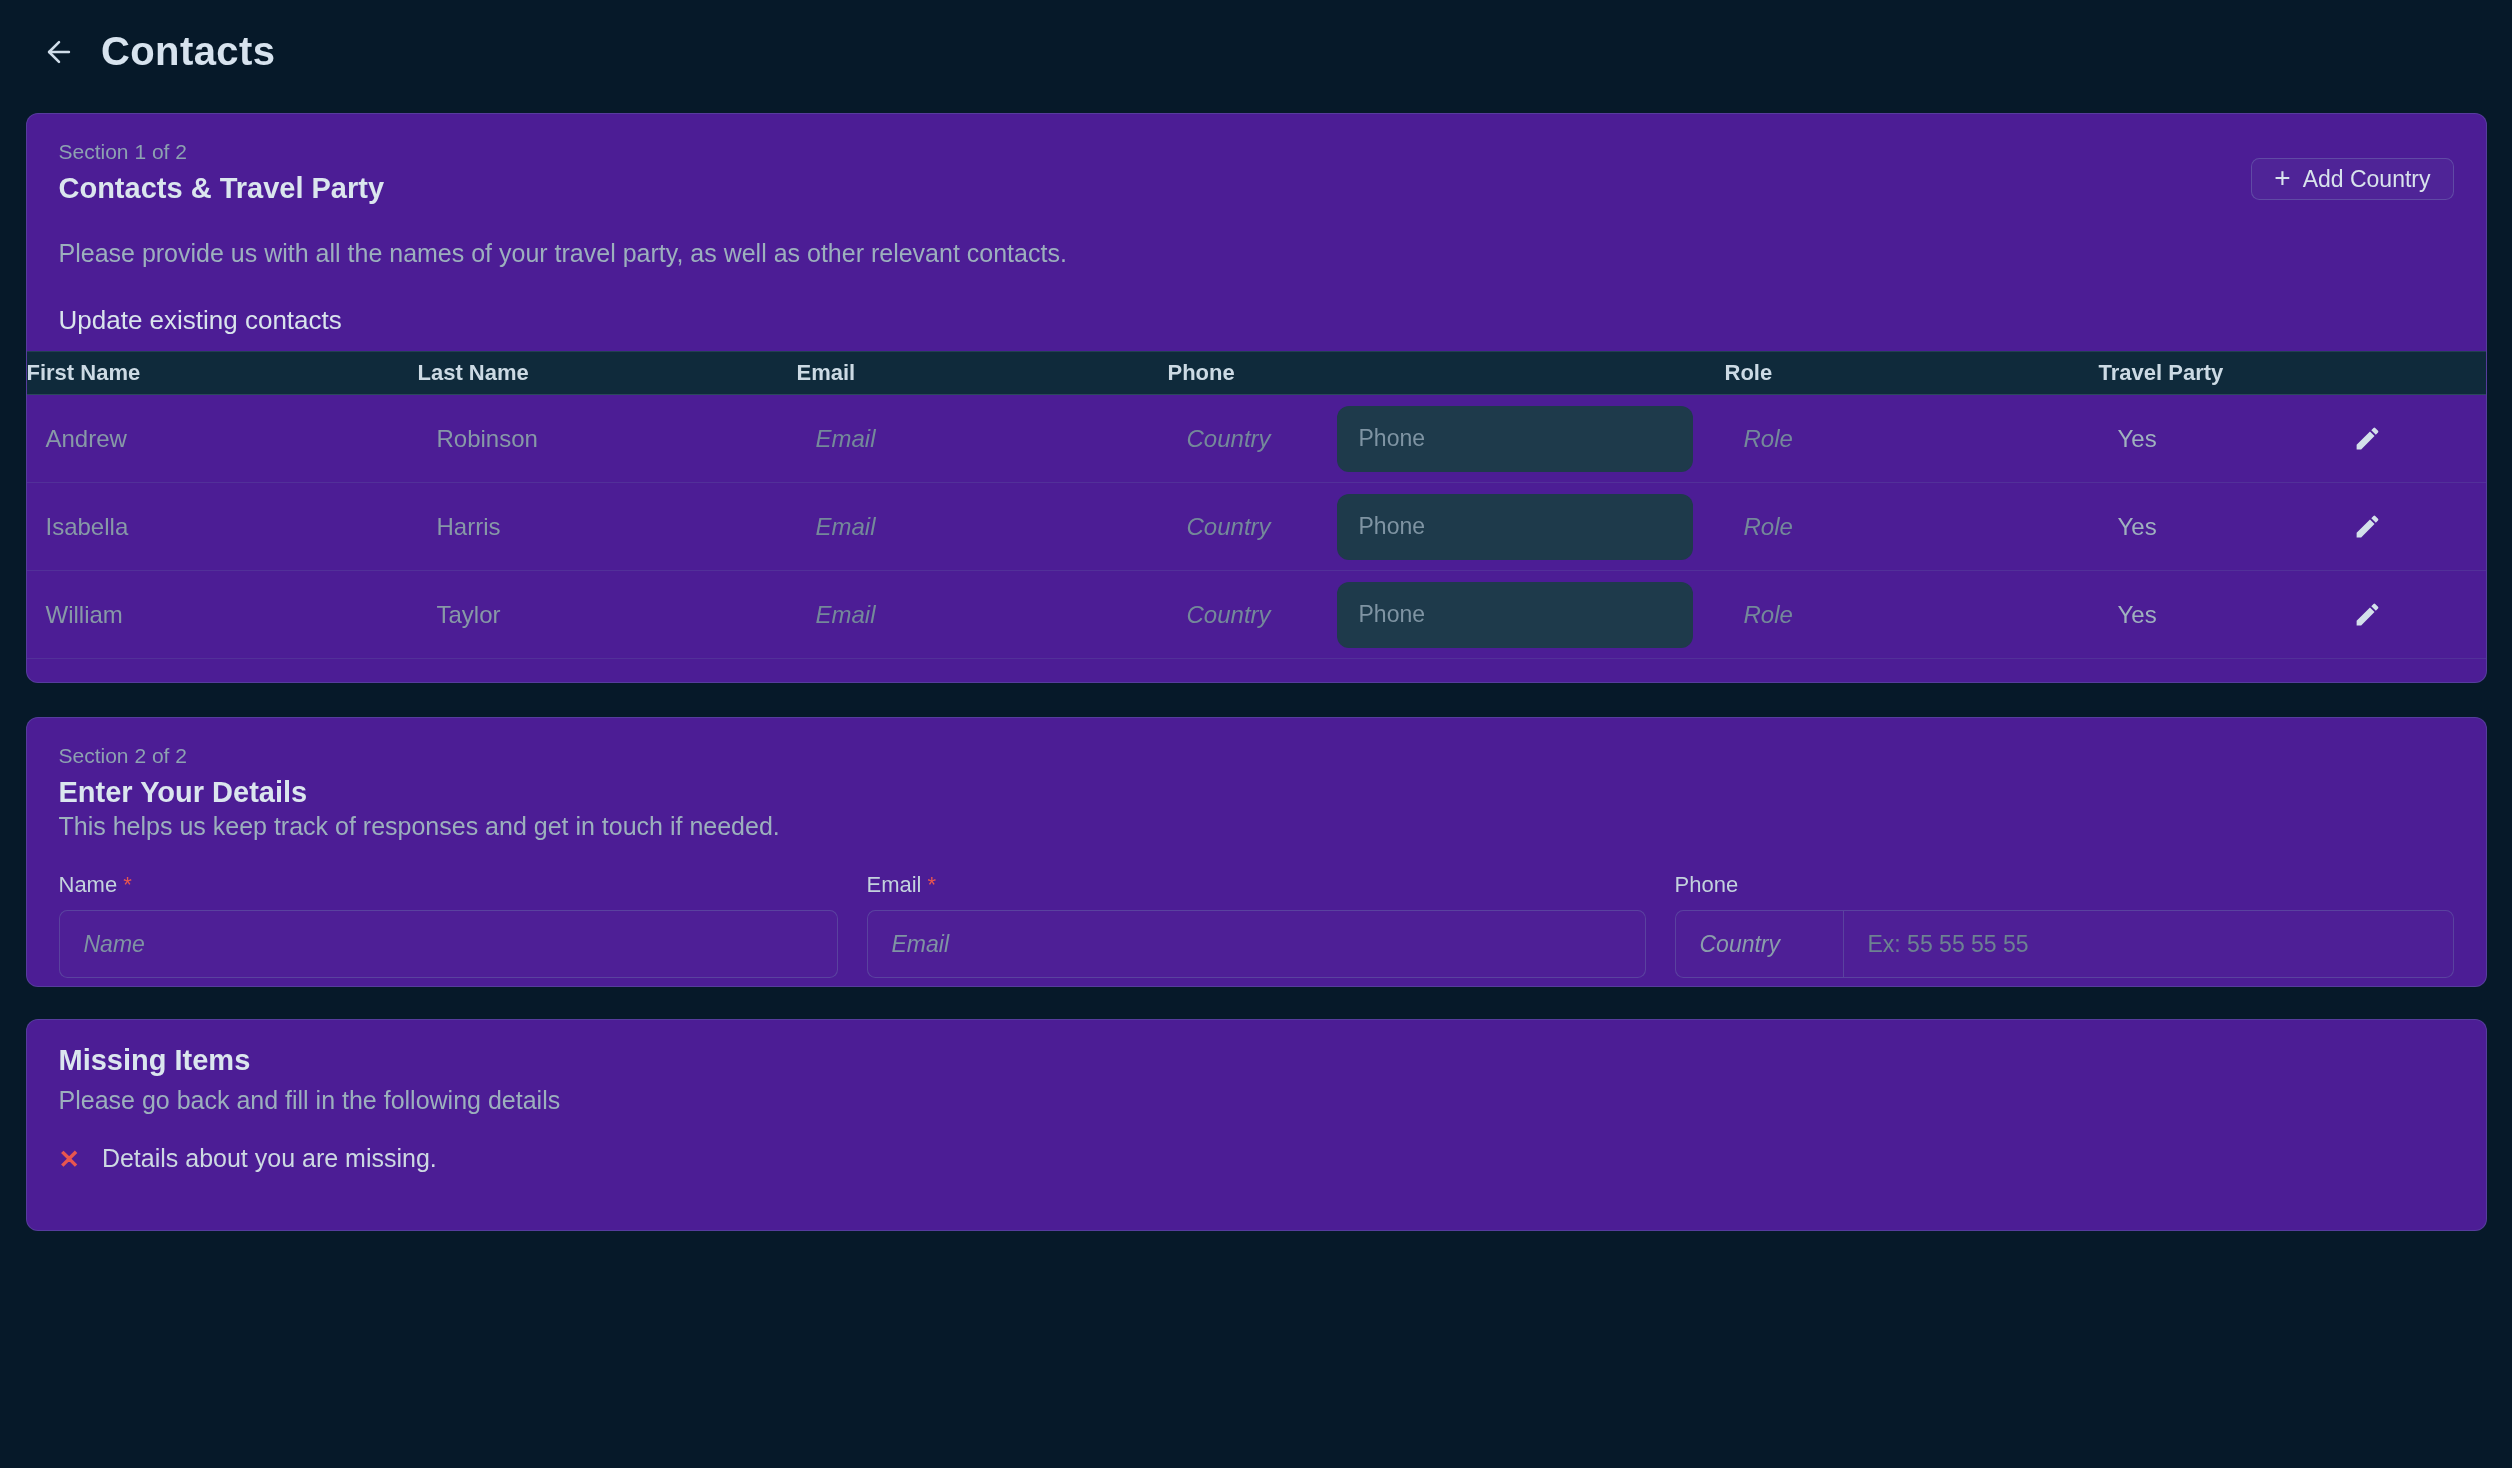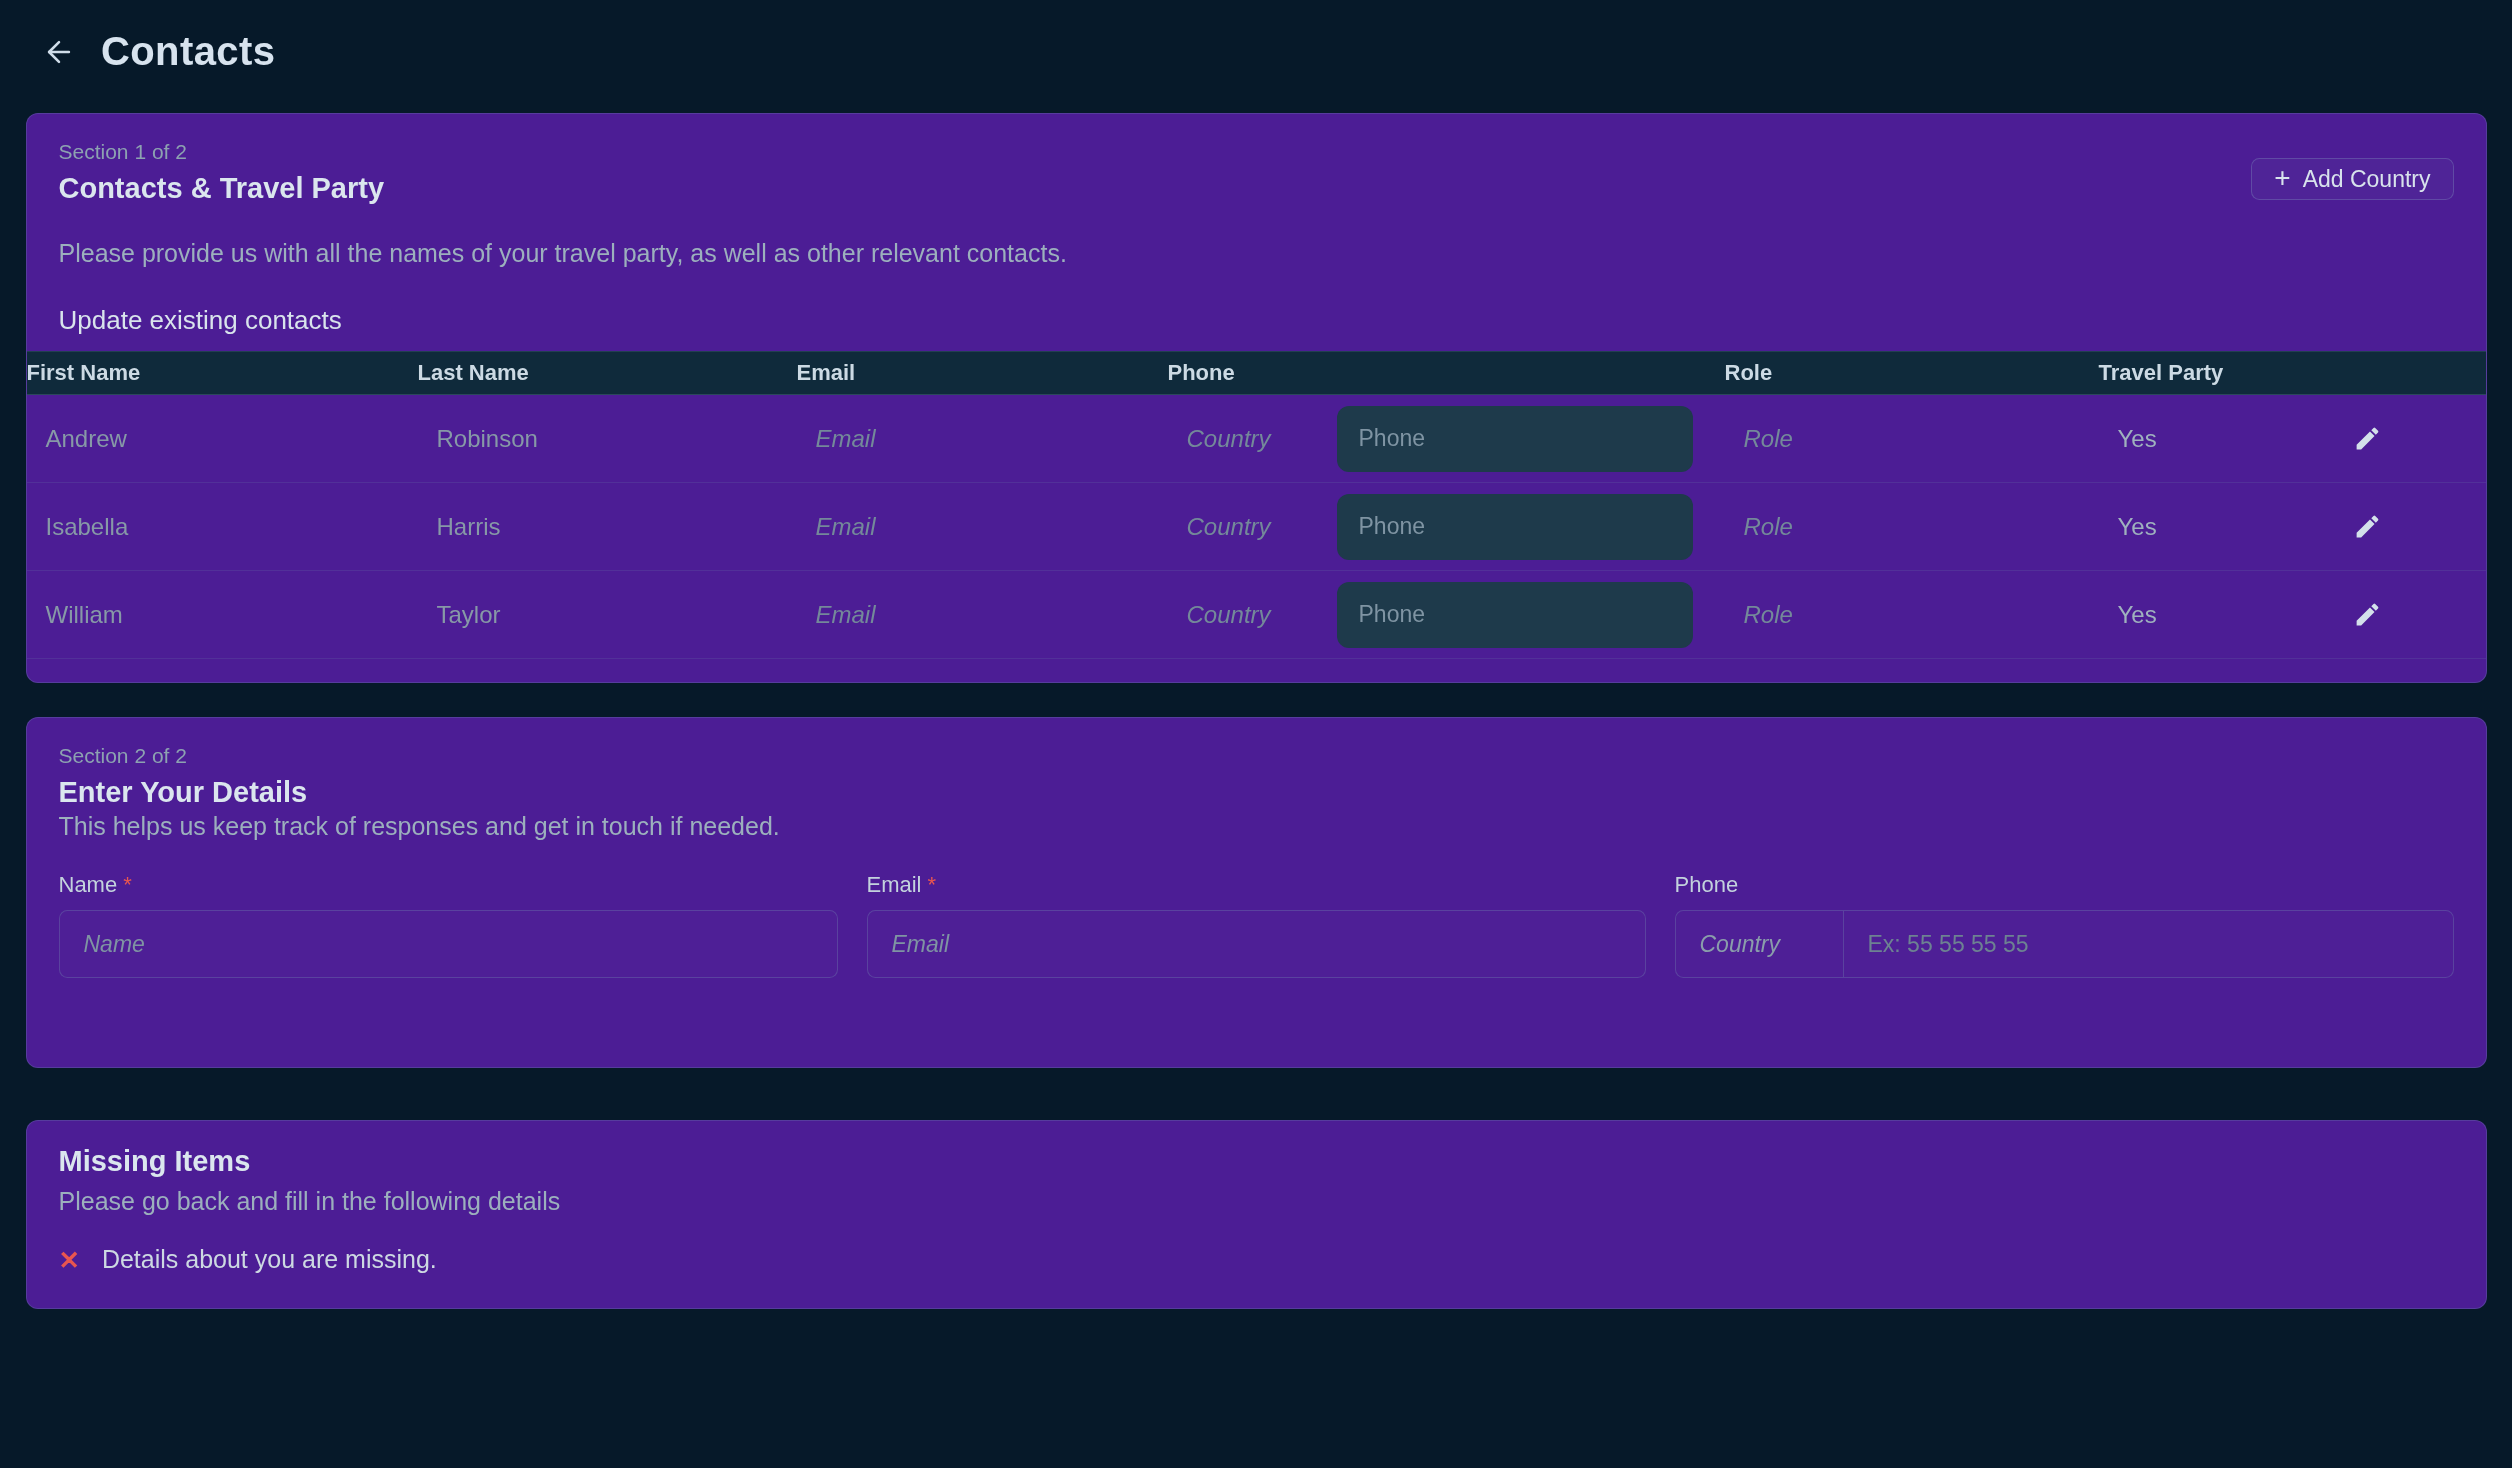--- a/index.html
+++ b/index.html
@@ -22,22 +22,22 @@
 
   
   .card {
     position:relative;
     margin:0 25.5px;
     background:#4c1d95;
     border:1.7px solid rgba(123,159,183,.24);
     border-radius:12px;
   }
   .card-1 { margin-top:39px; height:570px; overflow:hidden; }
-  .card-2 { margin-top:34px; height:351px; }
-  .card-3 { margin-top:52px; height:189px; }
+  .card-2 { margin-top:34px; height:270px; }
+  .card-3 { margin-top:32px; height:212px; }
   .card-pad { padding:0 32px; }
 
   .kicker { padding-top:25.5px; font-size:21px; color:#8da2b1; }
   .card-title { margin-top:8.5px; font-size:29px; font-weight:bold; color:#dbe6ee; }
   .section-desc { font-size:25px; color:#9cb0bd; }
 
   
   .add-btn {
     position:absolute; top:44px; right:32px;
     height:42px; padding:0 22px;

